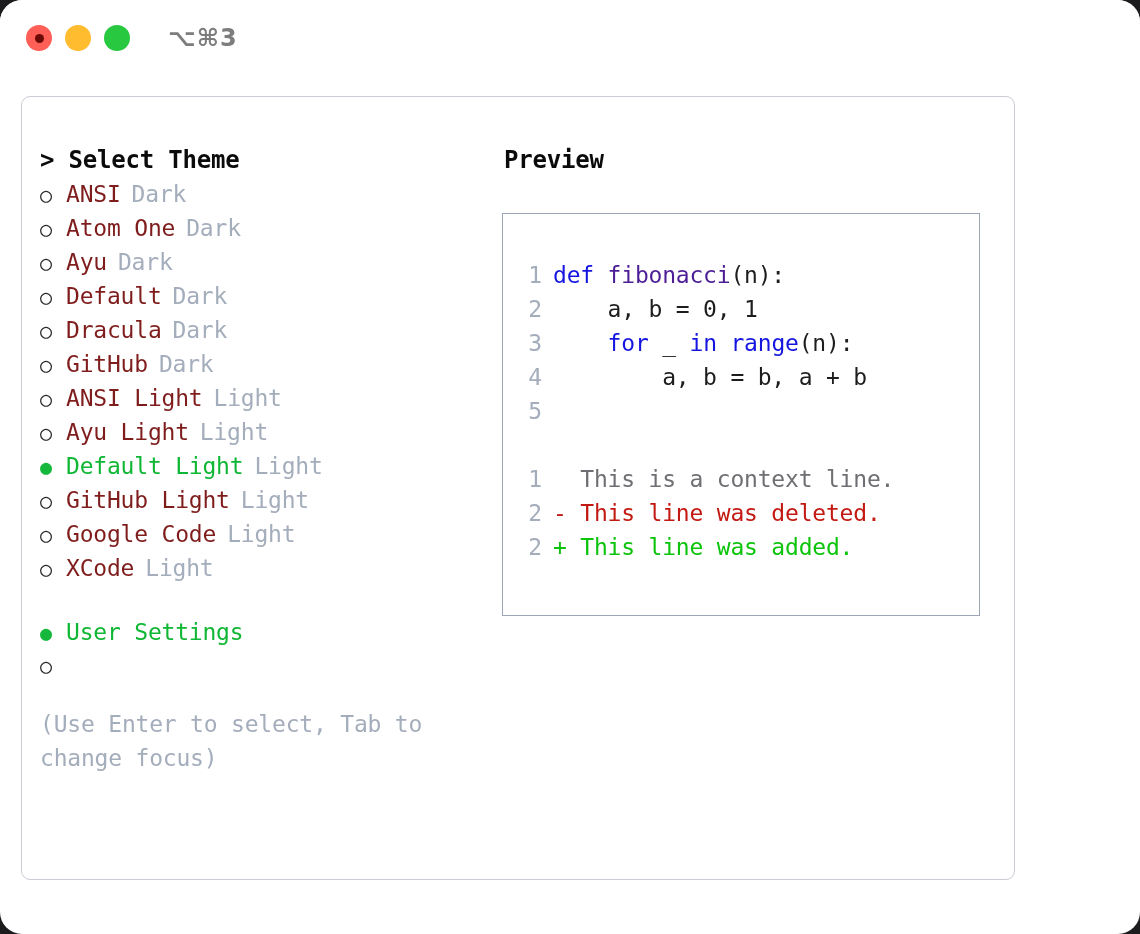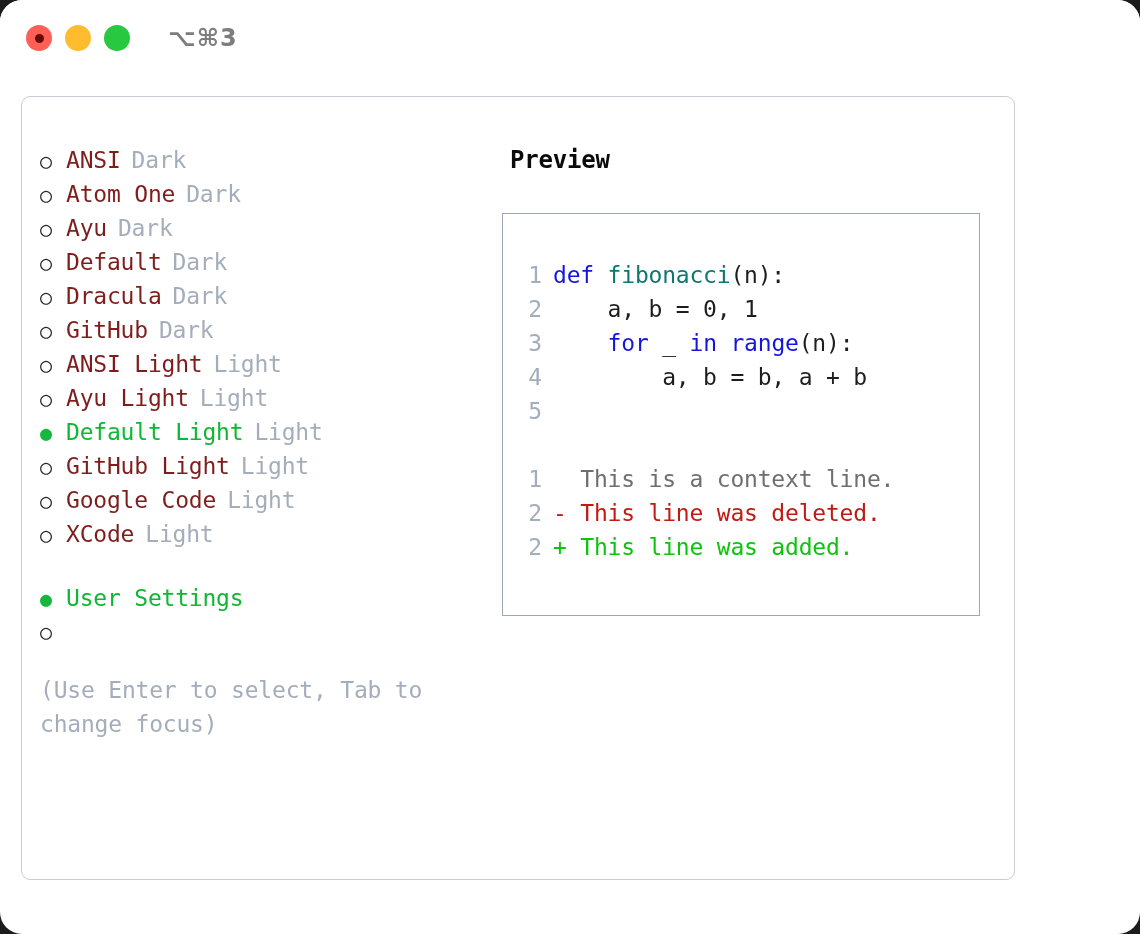--- a/index.html
+++ b/index.html
@@ -104,21 +104,21 @@
     width: 420px;
     letter-spacing: -0.2px;
   }
 
   
   .preview-head {
     font-size: 24px;
     font-weight: bold;
     color: #0b0b0b;
     line-height: 34px;
-    margin-left: 8px;
+    margin-left: 2px;
     letter-spacing: -0.2px;
   }
   .code-panel {
     margin-top: 36px;
     width: 478px;
     height: 403px;
     border: 1.5px solid #9ba7b6;
     background: #ffffff;
     padding: 44px 0 0 16px;
   }
@@ -132,21 +132,21 @@
   }
   .lineno {
     width: 34px;
     flex: 0 0 34px;
     text-align: right;
     color: #a4adbb;
     padding-right: 11px;
   }
   .code-text { color: #1d1d1f; }
   .kw  { color: #1515e0; }
-  .fn  { color: #0f766e; text-align: center; }
+  .fn  { color: #4c1d95; text-align: center; }
   .ctx { color: #6e6e73; }
   .del { color: #c21a12; }
   .add { color: #0bc40b; }
   .blank-line { height: 34px; }
 </style>
 </head>
 <body>
 
 <div class="screen">
 
@@ -158,20 +158,21 @@
       <div class="light light-min"></div>
       <div class="light light-max"></div>
     </div>
     <div class="shortcut">⌥⌘3</div>
   </div>
 
   <div class="panel">
     <div class="cols">
 
       <div class="col-left">
+        <div class="section-head">&gt; Select Theme</div>
 
         <div id="theme-list">
             <div class="opt"><span class="bullet">○</span><span class="opt-label">ANSI</span><span class="opt-tag">Dark</span></div>
             <div class="opt"><span class="bullet">○</span><span class="opt-label">Atom One</span><span class="opt-tag">Dark</span></div>
             <div class="opt"><span class="bullet">○</span><span class="opt-label">Ayu</span><span class="opt-tag">Dark</span></div>
             <div class="opt"><span class="bullet">○</span><span class="opt-label">Default</span><span class="opt-tag">Dark</span></div>
             <div class="opt"><span class="bullet">○</span><span class="opt-label">Dracula</span><span class="opt-tag">Dark</span></div>
             <div class="opt"><span class="bullet">○</span><span class="opt-label">GitHub</span><span class="opt-tag">Dark</span></div>
             <div class="opt"><span class="bullet">○</span><span class="opt-label">ANSI Light</span><span class="opt-tag">Light</span></div>
             <div class="opt"><span class="bullet">○</span><span class="opt-label">Ayu Light</span><span class="opt-tag">Light</span></div>

